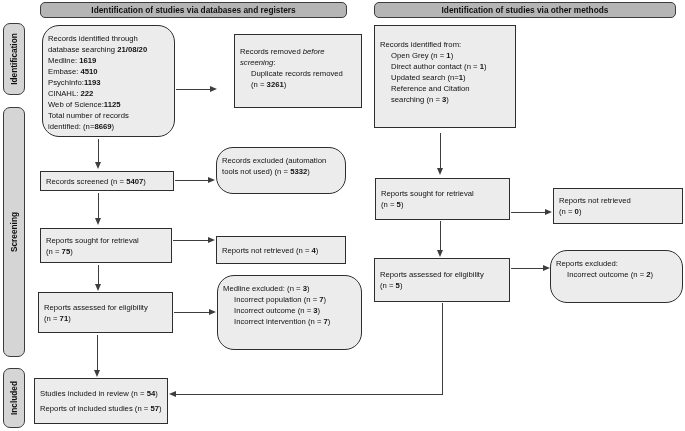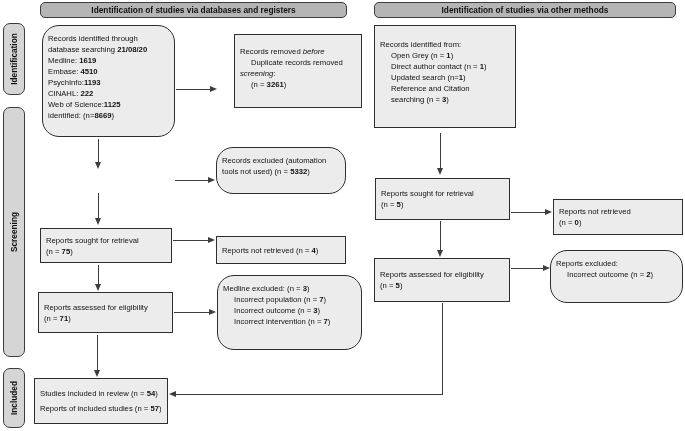--- a/index.html
+++ b/index.html
@@ -67,27 +67,31 @@
   </div>
 
   <div class="box pt7" style="left:42px;top:25px;width:133px;height:112px">
       <div class="tl"><span>Records identified through</span></div>
       <div class="tl"><span>database searching </span><span class="b">21/08/20</span></div>
       <div class="tl"><span>Medline: </span><span class="b">1619</span></div>
       <div class="tl"><span>Embase: </span><span class="b">4510</span></div>
       <div class="tl"><span>PsychInfo:</span><span class="b">1193</span></div>
       <div class="tl"><span>CINAHL: </span><span class="b">222</span></div>
       <div class="tl"><span>Web of Science:</span><span class="b">1125</span></div>
+      <div class="tl"><span>Total number of records</span></div>
       <div class="tl"><span>identified: (n=</span><span class="b">8669</span><span>)</span></div>
     </div>
   <div class="box pt11" style="left:234px;top:34px;width:128px;height:74px">
       <div class="tl"><span>Records removed </span><span class="i">before</span></div>
+      <div class="tl"><span class="i">screening</span><span>:</span></div>
       <div class="tl ind"><span>Duplicate records removed</span></div>
-      <div class="tl"><span class="i">screening</span><span>:</span></div>
       <div class="tl ind"><span>(n = </span><span class="b">3261</span><span>)</span></div>
+    </div>
+  <div class="box vc" style="left:40px;top:171px;width:134px;height:20px">
+      <div class="tl"><span>Records screened (n = </span><span class="b">5407</span><span>)</span></div>
     </div>
   <div class="box pt7" style="left:216px;top:147px;width:130px;height:47px">
       <div class="tl"><span>Records excluded (automation</span></div>
       <div class="tl"><span>tools not used) (n = </span><span class="b">5332</span><span>)</span></div>
     </div>
   <div class="box vc" style="left:40px;top:228px;width:132px;height:35px">
       <div class="tl"><span>Reports sought for retrieval</span></div>
       <div class="tl"><span>(n = </span><span class="b">75</span><span>)</span></div>
     </div>
   <div class="box vc" style="left:216px;top:236px;width:130px;height:28px">
@@ -113,21 +117,21 @@
       <div class="tl ind"><span>Open Grey (n = </span><span class="b">1</span><span>)</span></div>
       <div class="tl ind"><span>Direct author contact (n = </span><span class="b">1</span><span>)</span></div>
       <div class="tl ind"><span>Updated search (n=</span><span class="b">1</span><span>)</span></div>
       <div class="tl ind"><span>Reference and Citation</span></div>
       <div class="tl ind"><span>searching (n = </span><span class="b">3</span><span>)</span></div>
     </div>
   <div class="box vc" style="left:375px;top:178px;width:135px;height:42px">
       <div class="tl"><span>Reports sought for retrieval</span></div>
       <div class="tl"><span>(n = </span><span class="b">5</span><span>)</span></div>
     </div>
-  <div class="box vc" style="left:553px;top:199px;width:130px;height:36px">
+  <div class="box vc" style="left:553px;top:188px;width:130px;height:36px">
       <div class="tl"><span>Reports not retrieved</span></div>
       <div class="tl"><span>(n = </span><span class="b">0</span><span>)</span></div>
     </div>
   <div class="box vc" style="left:374px;top:258px;width:136px;height:44px">
       <div class="tl"><span>Reports assessed for eligibility</span></div>
       <div class="tl"><span>(n = </span><span class="b">5</span><span>)</span></div>
     </div>
   <div class="box pt7" style="left:550px;top:250px;width:133px;height:53px">
       <div class="tl"><span>Reports excluded:</span></div>
       <div class="tl ind"><span>Incorrect outcome (n = </span><span class="b">2</span><span>)</span></div>

